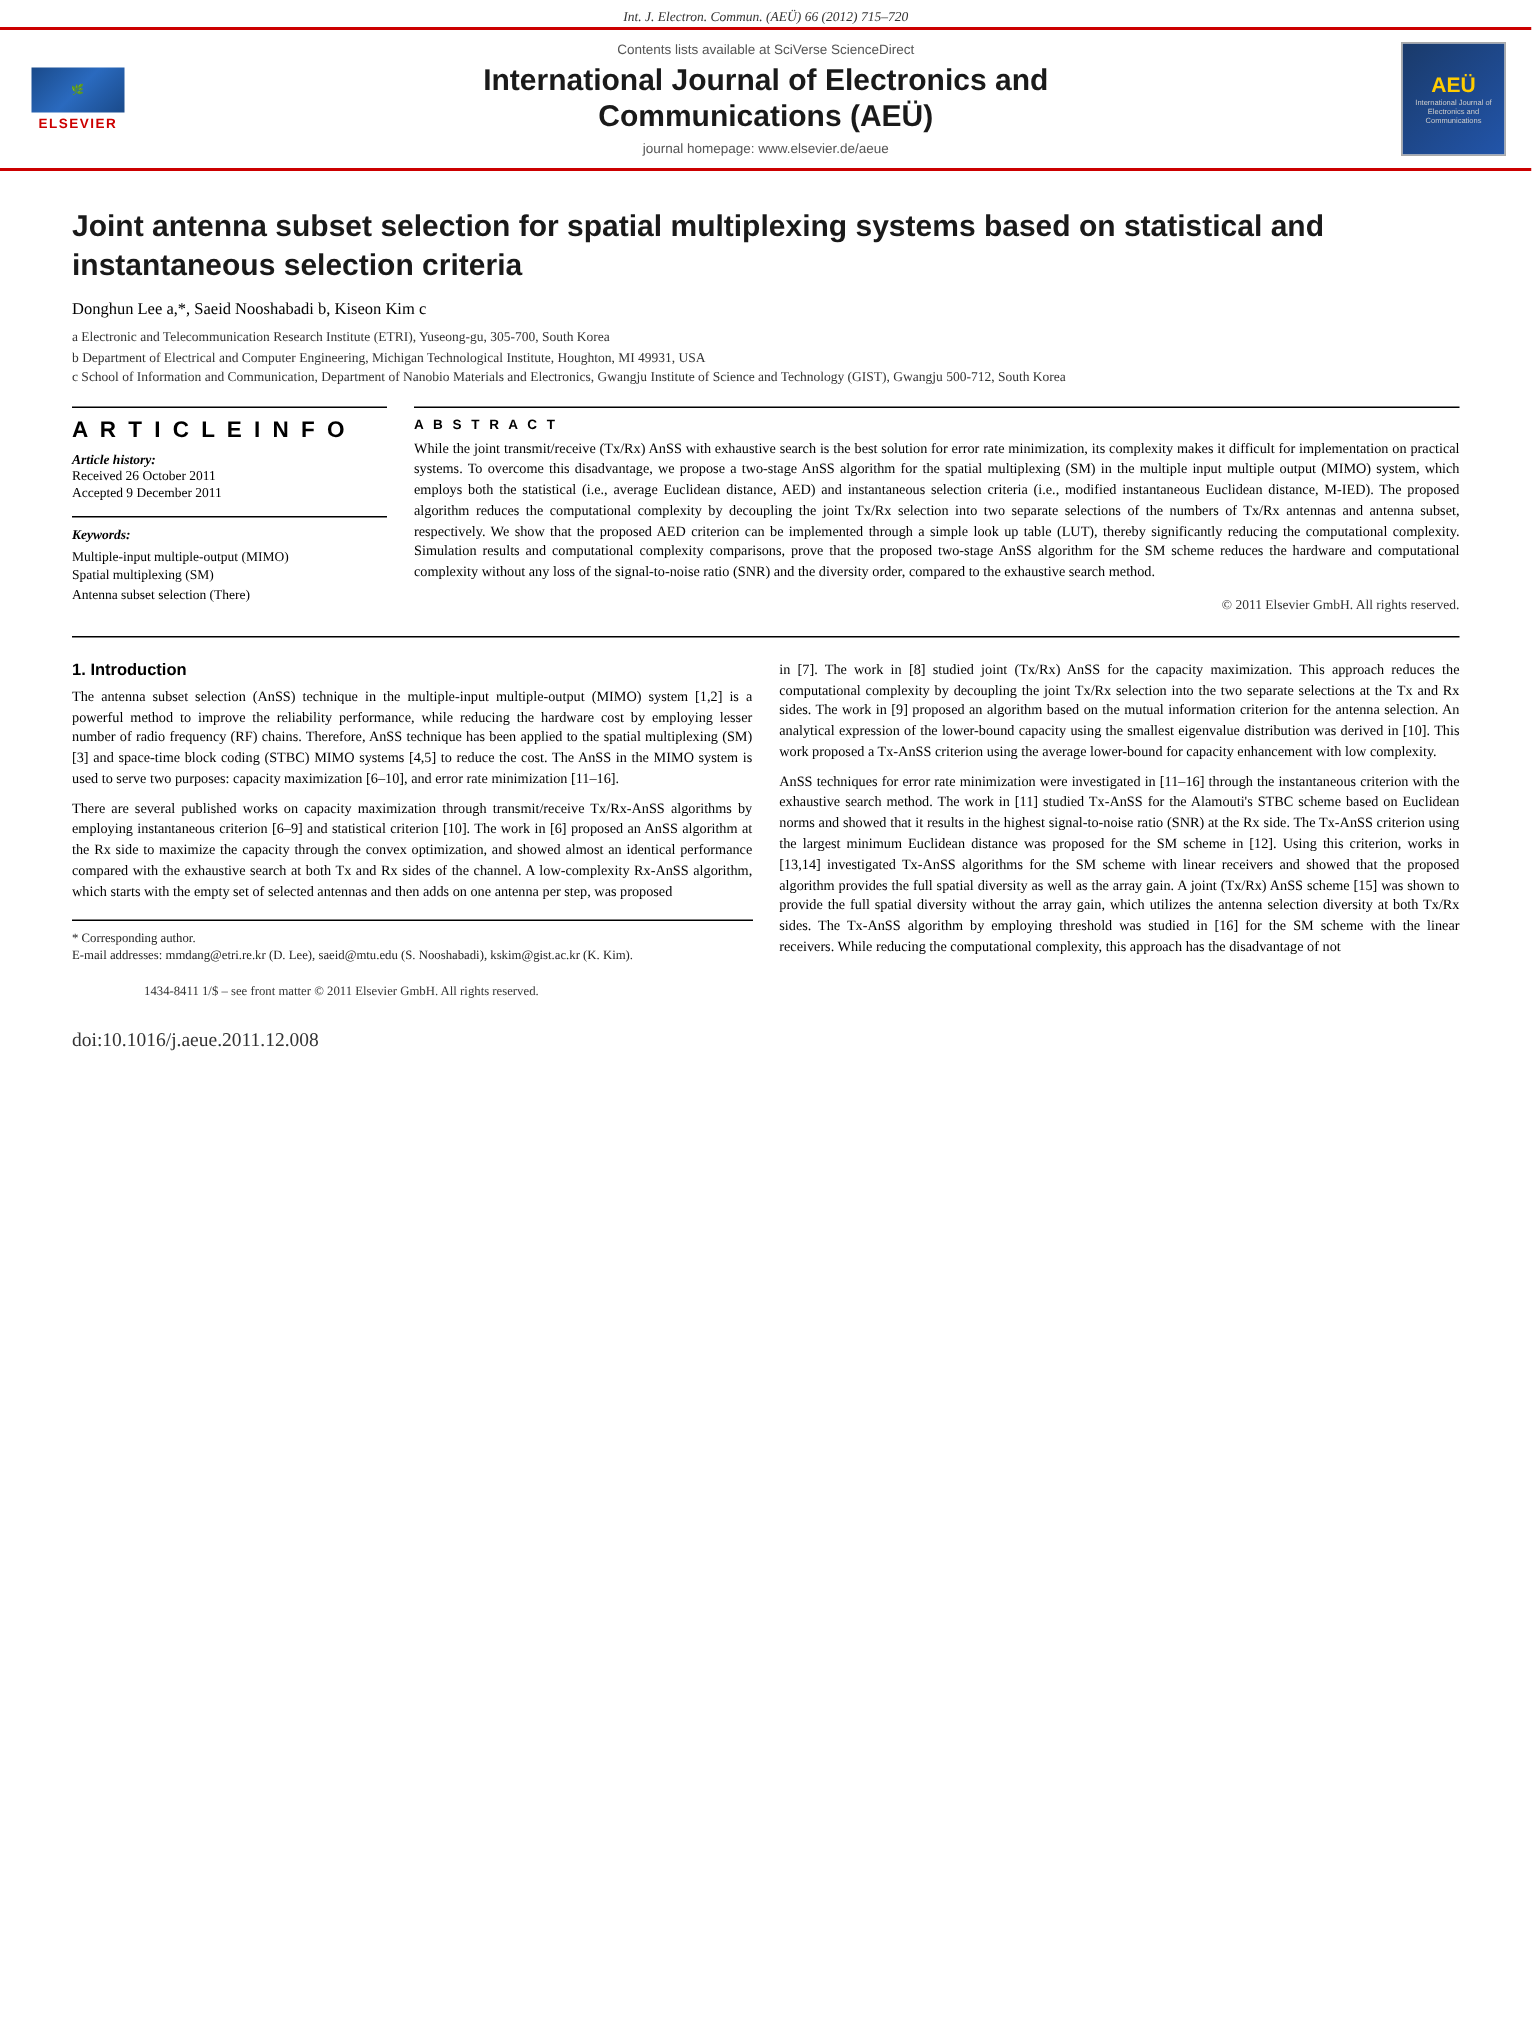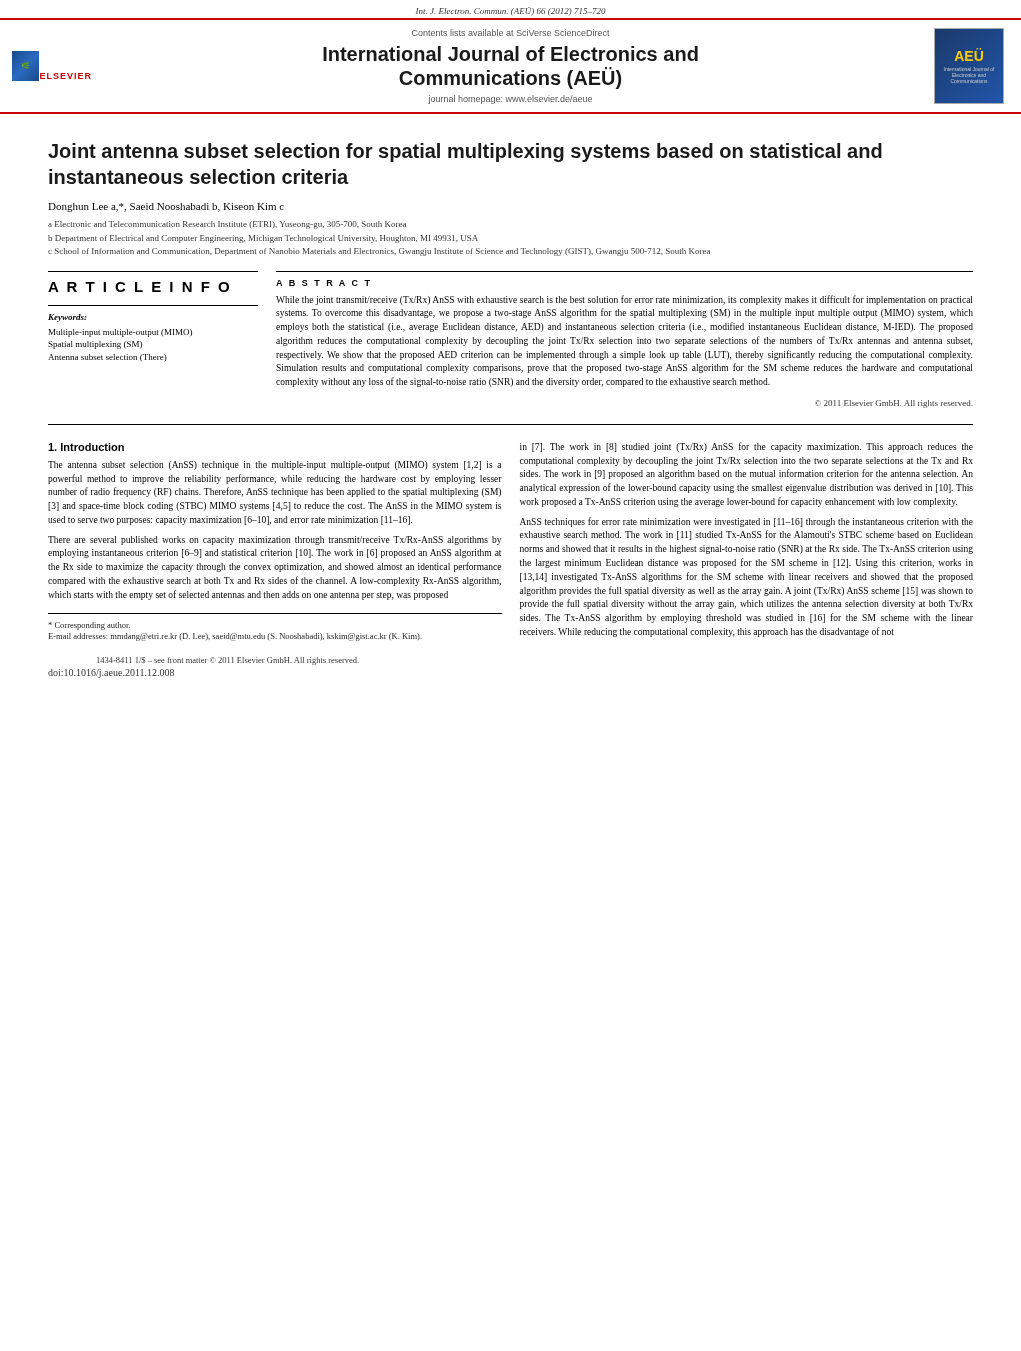--- a/index.html
+++ b/index.html
@@ -41,22 +41,22 @@
       background: #fff;
     }
 
     .journal-header-left {
       width: 80px;
       flex-shrink: 0;
     }
 
     .elsevier-logo {
       display: flex;
-      flex-direction: row;
-      align-items: flex-end;
+      flex-direction: column;
+      align-items: center;
     }
     .elsevier-box {
       width: 62px;
       height: 30px;
       background: linear-gradient(135deg, #1a4a8a 0%, #2a6abf 50%, #1a4a8a 100%);
       display: flex;
       align-items: center;
       justify-content: center;
     }
     .elsevier-box span {
@@ -354,29 +354,34 @@
   </div>
 
   <div class="main-content">
 
     <div class="article-title">Joint antenna subset selection for spatial multiplexing systems based on statistical and instantaneous selection criteria</div>
 
     <div class="authors">Donghun Lee a,*, Saeid Nooshabadi b, Kiseon Kim c</div>
 
     <div class="affiliations">
       <span class="affiliation-line">a Electronic and Telecommunication Research Institute (ETRI), Yuseong-gu, 305-700, South Korea</span>
-      <span class="affiliation-line">b Department of Electrical and Computer Engineering, Michigan Technological University, Houghton, MI 49931, USA</span>
+      <span class="affiliation-line">b Department of Electrical and Computer Engineering, Michigan Technological Institute, Houghton, MI 49931, USA</span>
       <span class="affiliation-line">c School of Information and Communication, Department of Nanobio Materials and Electronics, Gwangju Institute of Science and Technology (GIST), Gwangju 500-712, South Korea</span>
     </div>
 
     <div class="two-col">
 
       <div class="left-col">
         <div class="article-info-box">
           <div class="section-heading-sm">A R T I C L E   I N F O</div>
+          <div>
+            <span class="info-label">Article history:</span><br>
+            <span class="info-value">Received 26 October 2011</span><br>
+            <span class="info-value">Accepted 9 December 2011</span>
+          </div>
         </div>
 
         <div class="keywords-box">
           <div class="keywords-title">Keywords:</div>
           <div class="keyword-item">Multiple-input multiple-output (MIMO)</div>
           <div class="keyword-item">Spatial multiplexing (SM)</div>
           <div class="keyword-item">Antenna subset selection (There)</div>
         </div>
       </div>
 
@@ -404,21 +409,21 @@
         <div class="body-text">There are several published works on capacity maximization through transmit/receive Tx/Rx-AnSS algorithms by employing instantaneous criterion [6–9] and statistical criterion [10]. The work in [6] proposed an AnSS algorithm at the Rx side to maximize the capacity through the convex optimization, and showed almost an identical performance compared with the exhaustive search at both Tx and Rx sides of the channel. A low-complexity Rx-AnSS algorithm, which starts with the empty set of selected antennas and then adds on one antenna per step, was proposed</div>
 
         <div class="footnotes">
           <div class="footnote-text">* Corresponding author.</div>
           <div class="footnote-text">E-mail addresses: mmdang@etri.re.kr (D. Lee), saeid@mtu.edu (S. Nooshabadi), kskim@gist.ac.kr (K. Kim).</div>
         </div>
 
         <div class="footer-bar">
           <span>1434-8411 1/$ – see front matter © 2011 Elsevier GmbH. All rights reserved.</span>
         </div>
-        <div style="font-size:10px; color:#333; margin-top:2px;">
+        <div style="font-size:13px; color:#333; margin-top:20px;">
           <span>doi:10.1016/j.aeue.2011.12.008</span>
         </div>
       </div>
 
       <div class="body-right">
         <div class="body-text">in [7]. The work in [8] studied joint (Tx/Rx) AnSS for the capacity maximization. This approach reduces the computational complexity by decoupling the joint Tx/Rx selection into the two separate selections at the Tx and Rx sides. The work in [9] proposed an algorithm based on the mutual information criterion for the antenna selection. An analytical expression of the lower-bound capacity using the smallest eigenvalue distribution was derived in [10]. This work proposed a Tx-AnSS criterion using the average lower-bound for capacity enhancement with low complexity.</div>
         <div class="body-text">AnSS techniques for error rate minimization were investigated in [11–16] through the instantaneous criterion with the exhaustive search method. The work in [11] studied Tx-AnSS for the Alamouti's STBC scheme based on Euclidean norms and showed that it results in the highest signal-to-noise ratio (SNR) at the Rx side. The Tx-AnSS criterion using the largest minimum Euclidean distance was proposed for the SM scheme in [12]. Using this criterion, works in [13,14] investigated Tx-AnSS algorithms for the SM scheme with linear receivers and showed that the proposed algorithm provides the full spatial diversity as well as the array gain. A joint (Tx/Rx) AnSS scheme [15] was shown to provide the full spatial diversity without the array gain, which utilizes the antenna selection diversity at both Tx/Rx sides. The Tx-AnSS algorithm by employing threshold was studied in [16] for the SM scheme with the linear receivers. While reducing the computational complexity, this approach has the disadvantage of not</div>
       </div>
 
     </div>

